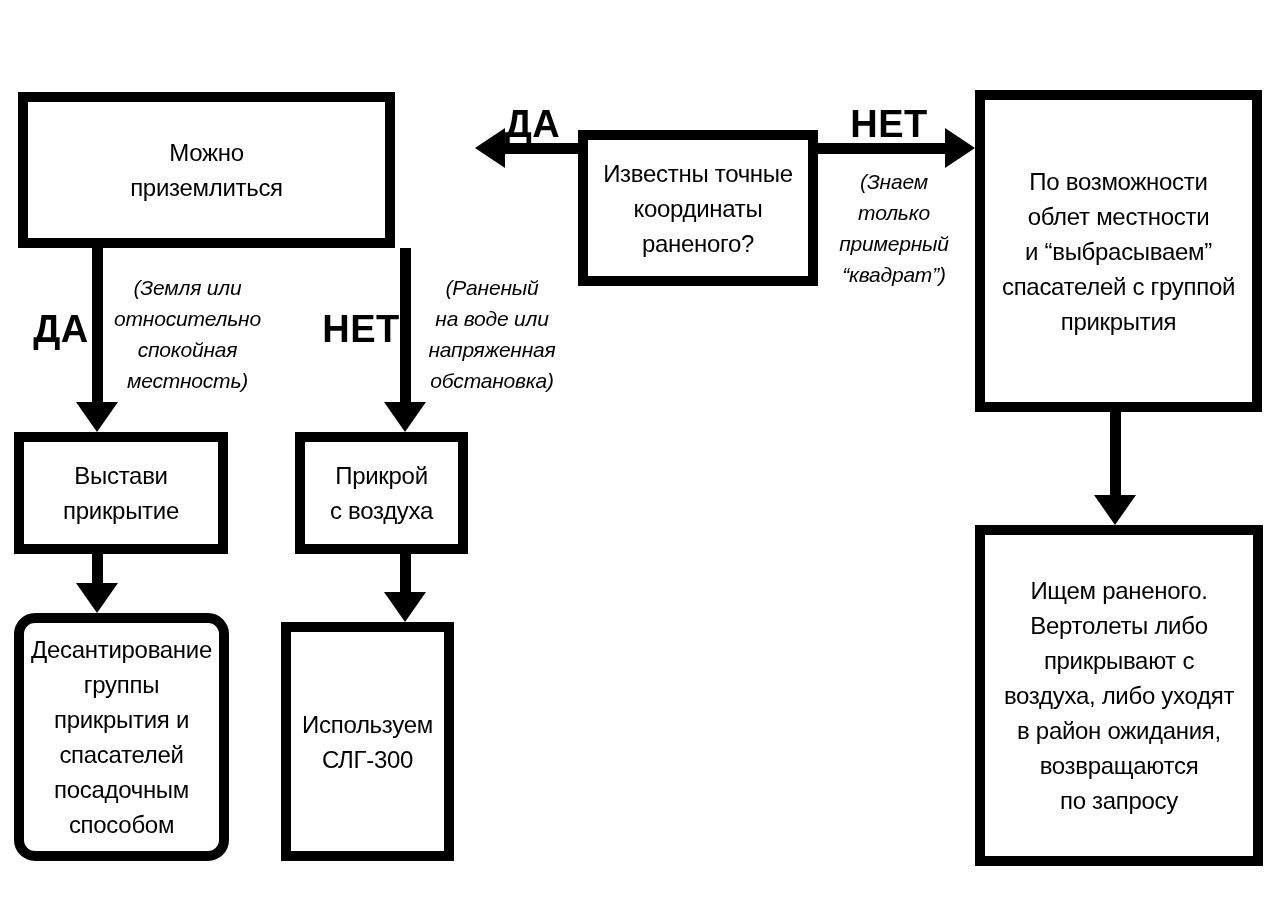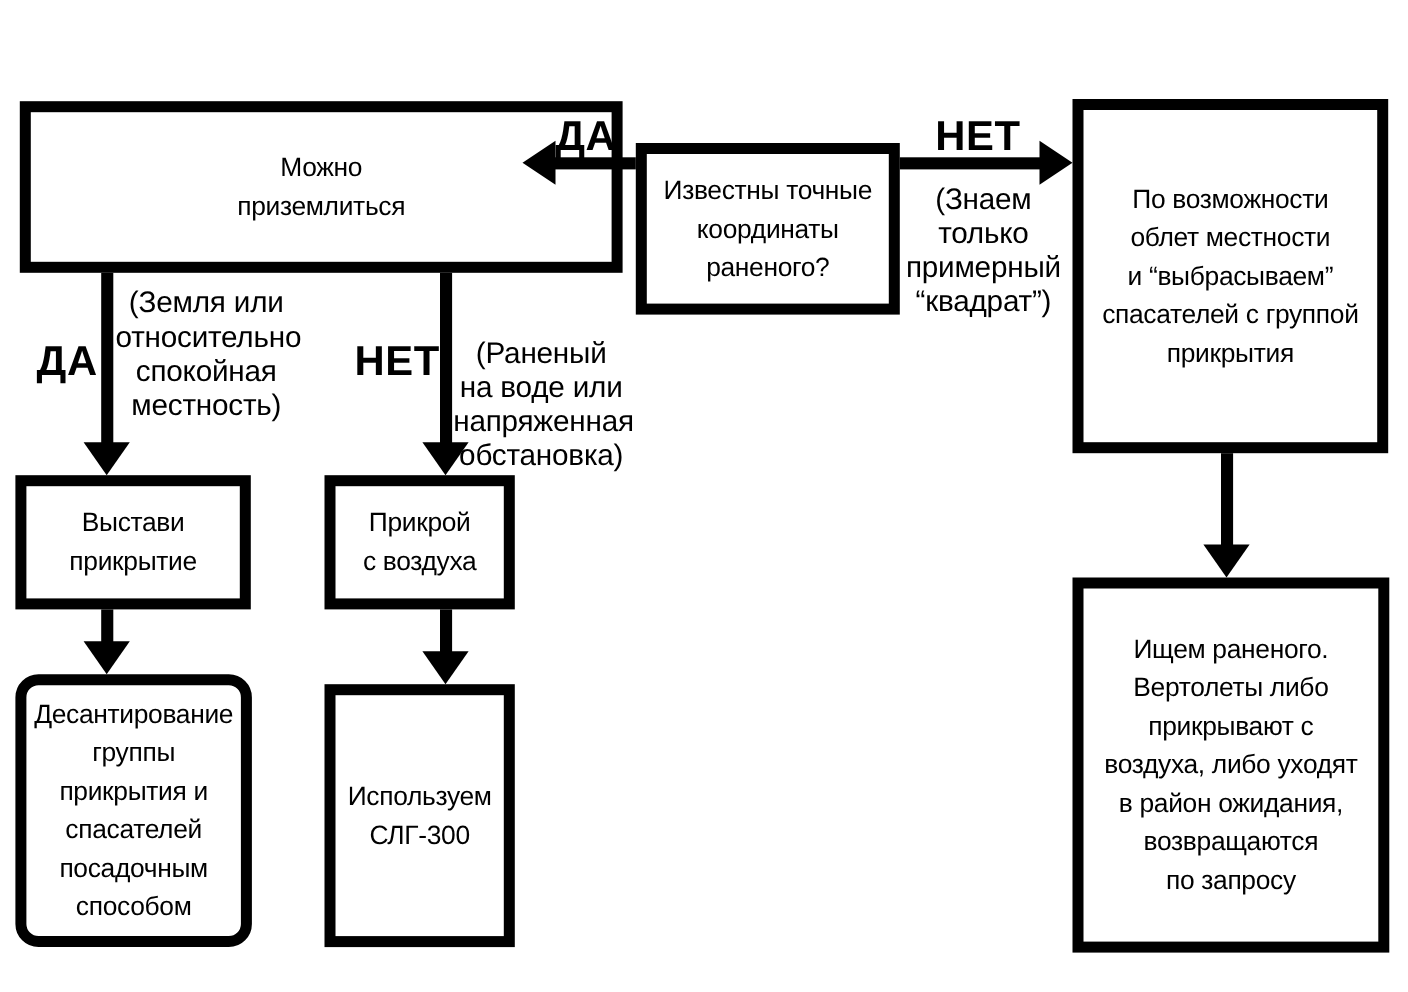--- a/index.html
+++ b/index.html
@@ -36,33 +36,34 @@
   .head-down  { border-left: 21px solid transparent; border-right: 21px solid transparent; border-top: 30px solid #000000; }
   .edge-label {
     position: absolute;
     font-weight: bold;
     font-size: 38px;
     text-align: center;
     letter-spacing: 0.5px;
   }
   .edge-note {
     position: absolute;
-    font-size: 27px;
+    font-style: italic;
+    font-size: 21px;
     line-height: 31px;
     text-align: center;
     white-space: pre-line;
     letter-spacing: -0.2px;
   }
 </style>
 </head>
 <body>
 
 <div class="stage">
 
-  <div class="node" style="left:18px; top:92px; width:548px; height:156px;">
+  <div class="node" style="left:18px; top:92px; width:377px; height:156px;">
     <span class="node-text">Можно
 приземлиться</span>
   </div>
 
   <div class="node" style="left:578px; top:92px; width:240px; height:156px;margin-top:38px;">
     <span class="node-text">Известны точные
 координаты
 раненого?</span>
   </div>
 
@@ -86,21 +87,21 @@
 
   <div class="node" style="left:14px; top:613px; width:215px; height:248px;border-radius:21px;">
     <span class="node-text">Десантирование
 группы
 прикрытия и
 спасателей
 посадочным
 способом</span>
   </div>
 
-  <div class="node" style="left:295px; top:622px; width:173px; height:239px;">
+  <div class="node" style="left:281px; top:622px; width:173px; height:239px;">
     <span class="node-text">Используем
 СЛГ-300</span>
   </div>
 
   <div class="node" style="left:975px; top:525px; width:288px; height:341px;">
     <span class="node-text">Ищем раненого.
 Вертолеты либо
 прикрывают с
 воздуха, либо уходят
 в район ожидания,
@@ -116,29 +117,29 @@
   <div class="head head-right" style="left:945px; top:128px;"></div>
   <div class="edge-label" style="left:850px; top:103px; width:78px;">НЕТ</div>
   <div class="edge-note" style="left:823px; top:166px; width:142px;">(Знаем
 только
 примерный
 “квадрат”)</div>
 
   <div class="line" style="left:92px; top:248px; width:11px; height:160px;"></div>
   <div class="head head-down" style="left:76px; top:402px;"></div>
   <div class="edge-label" style="left:25px; top:308px; width:72px;">ДА</div>
-  <div class="edge-note" style="left:105px; top:260px; width:165px;text-align:center;">(Земля или
+  <div class="edge-note" style="left:105px; top:272px; width:165px;text-align:center;">(Земля или
 относительно
 спокойная
 местность)</div>
 
   <div class="line" style="left:400px; top:248px; width:11px; height:160px;"></div>
   <div class="head head-down" style="left:384px; top:402px;"></div>
   <div class="edge-label" style="left:322px; top:308px; width:78px;">НЕТ</div>
-  <div class="edge-note" style="left:412px; top:272px; width:160px;margin-top:34px;">(Раненый
+  <div class="edge-note" style="left:412px; top:272px; width:160px;">(Раненый
 на воде или
 напряженная
 обстановка)</div>
 
   <div class="line" style="left:92px; top:554px; width:11px; height:32px;"></div>
   <div class="head head-down" style="left:76px; top:583px;"></div>
 
   <div class="line" style="left:400px; top:554px; width:11px; height:41px;"></div>
   <div class="head head-down" style="left:384px; top:592px;"></div>
 

